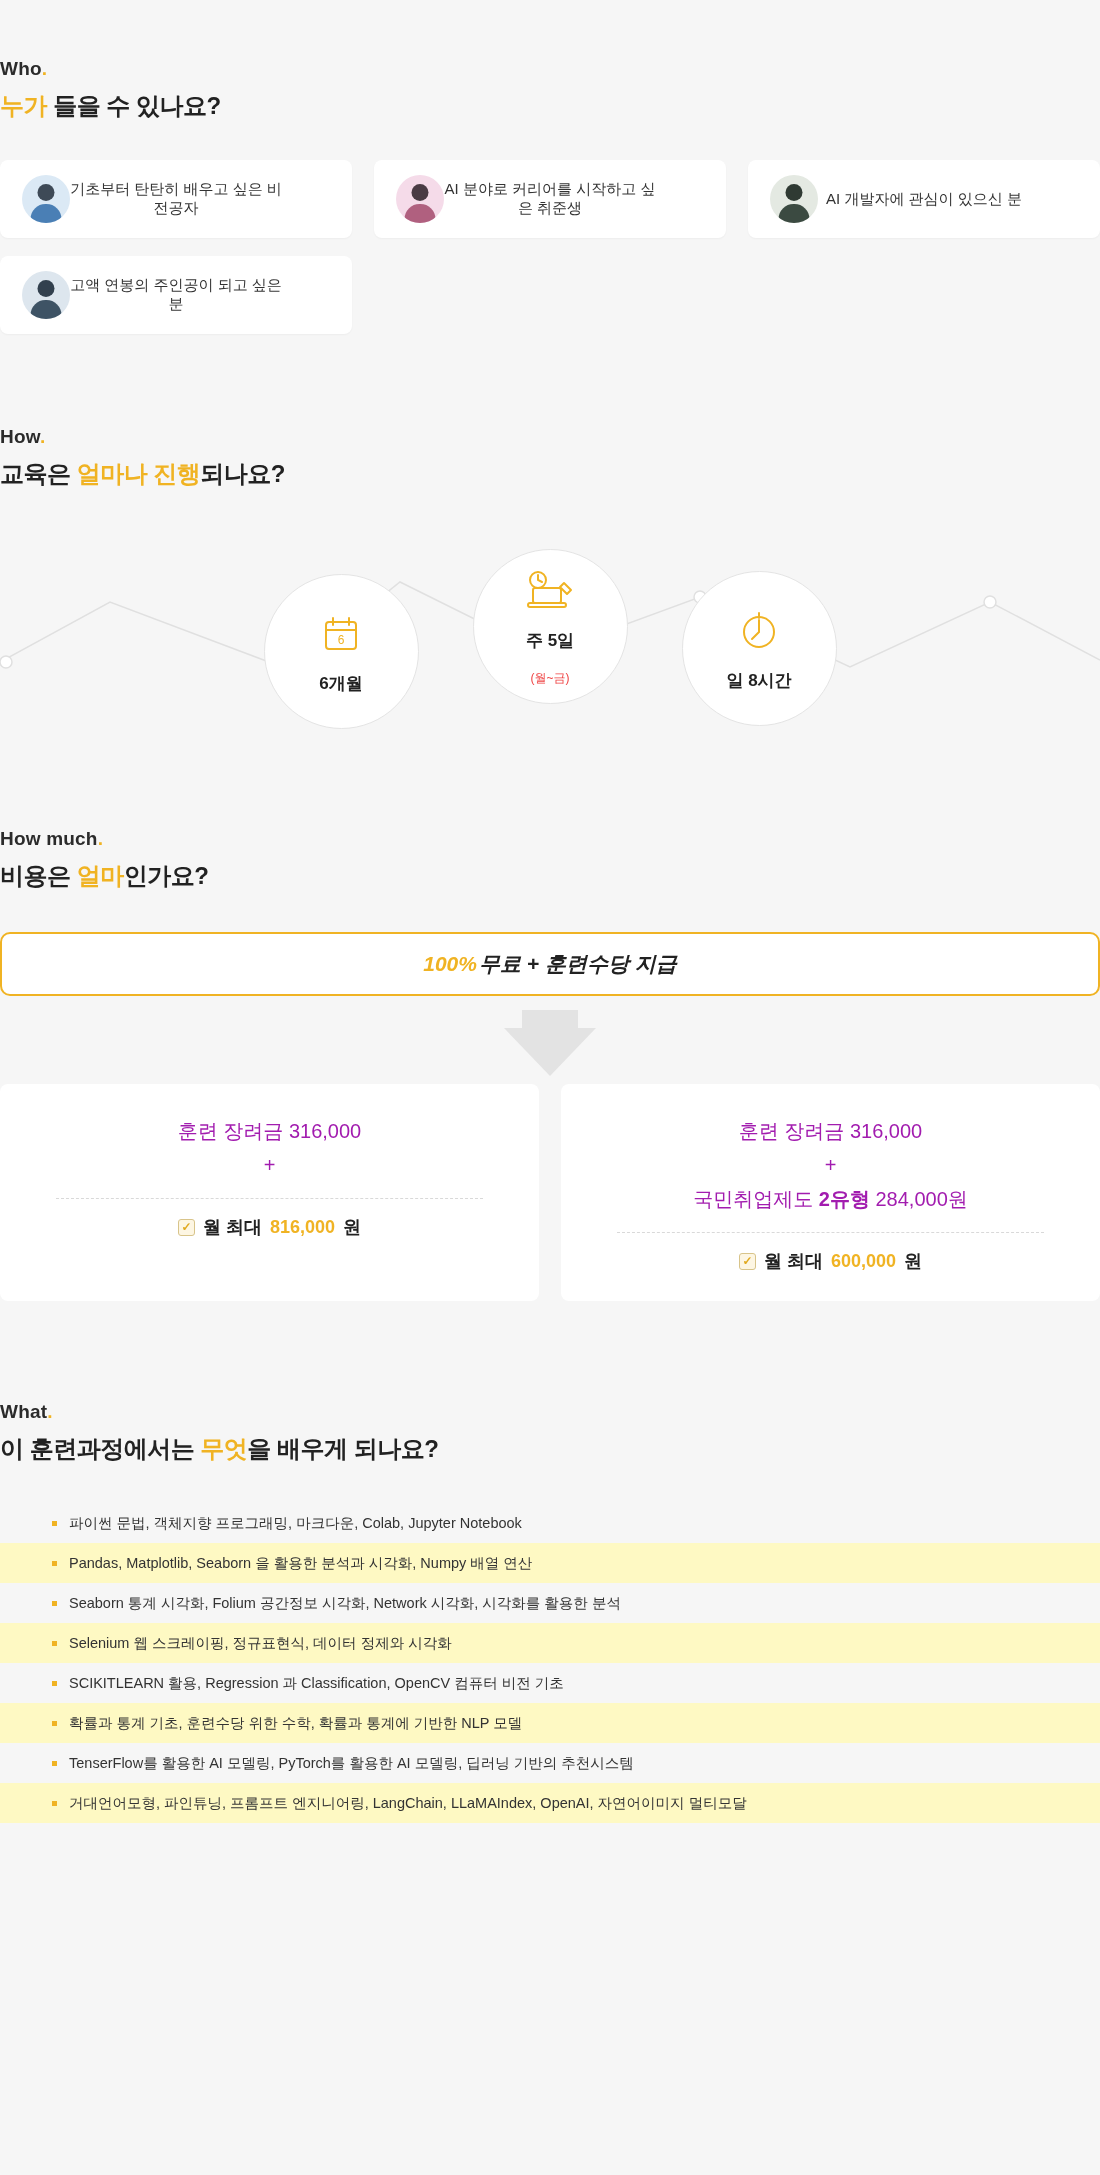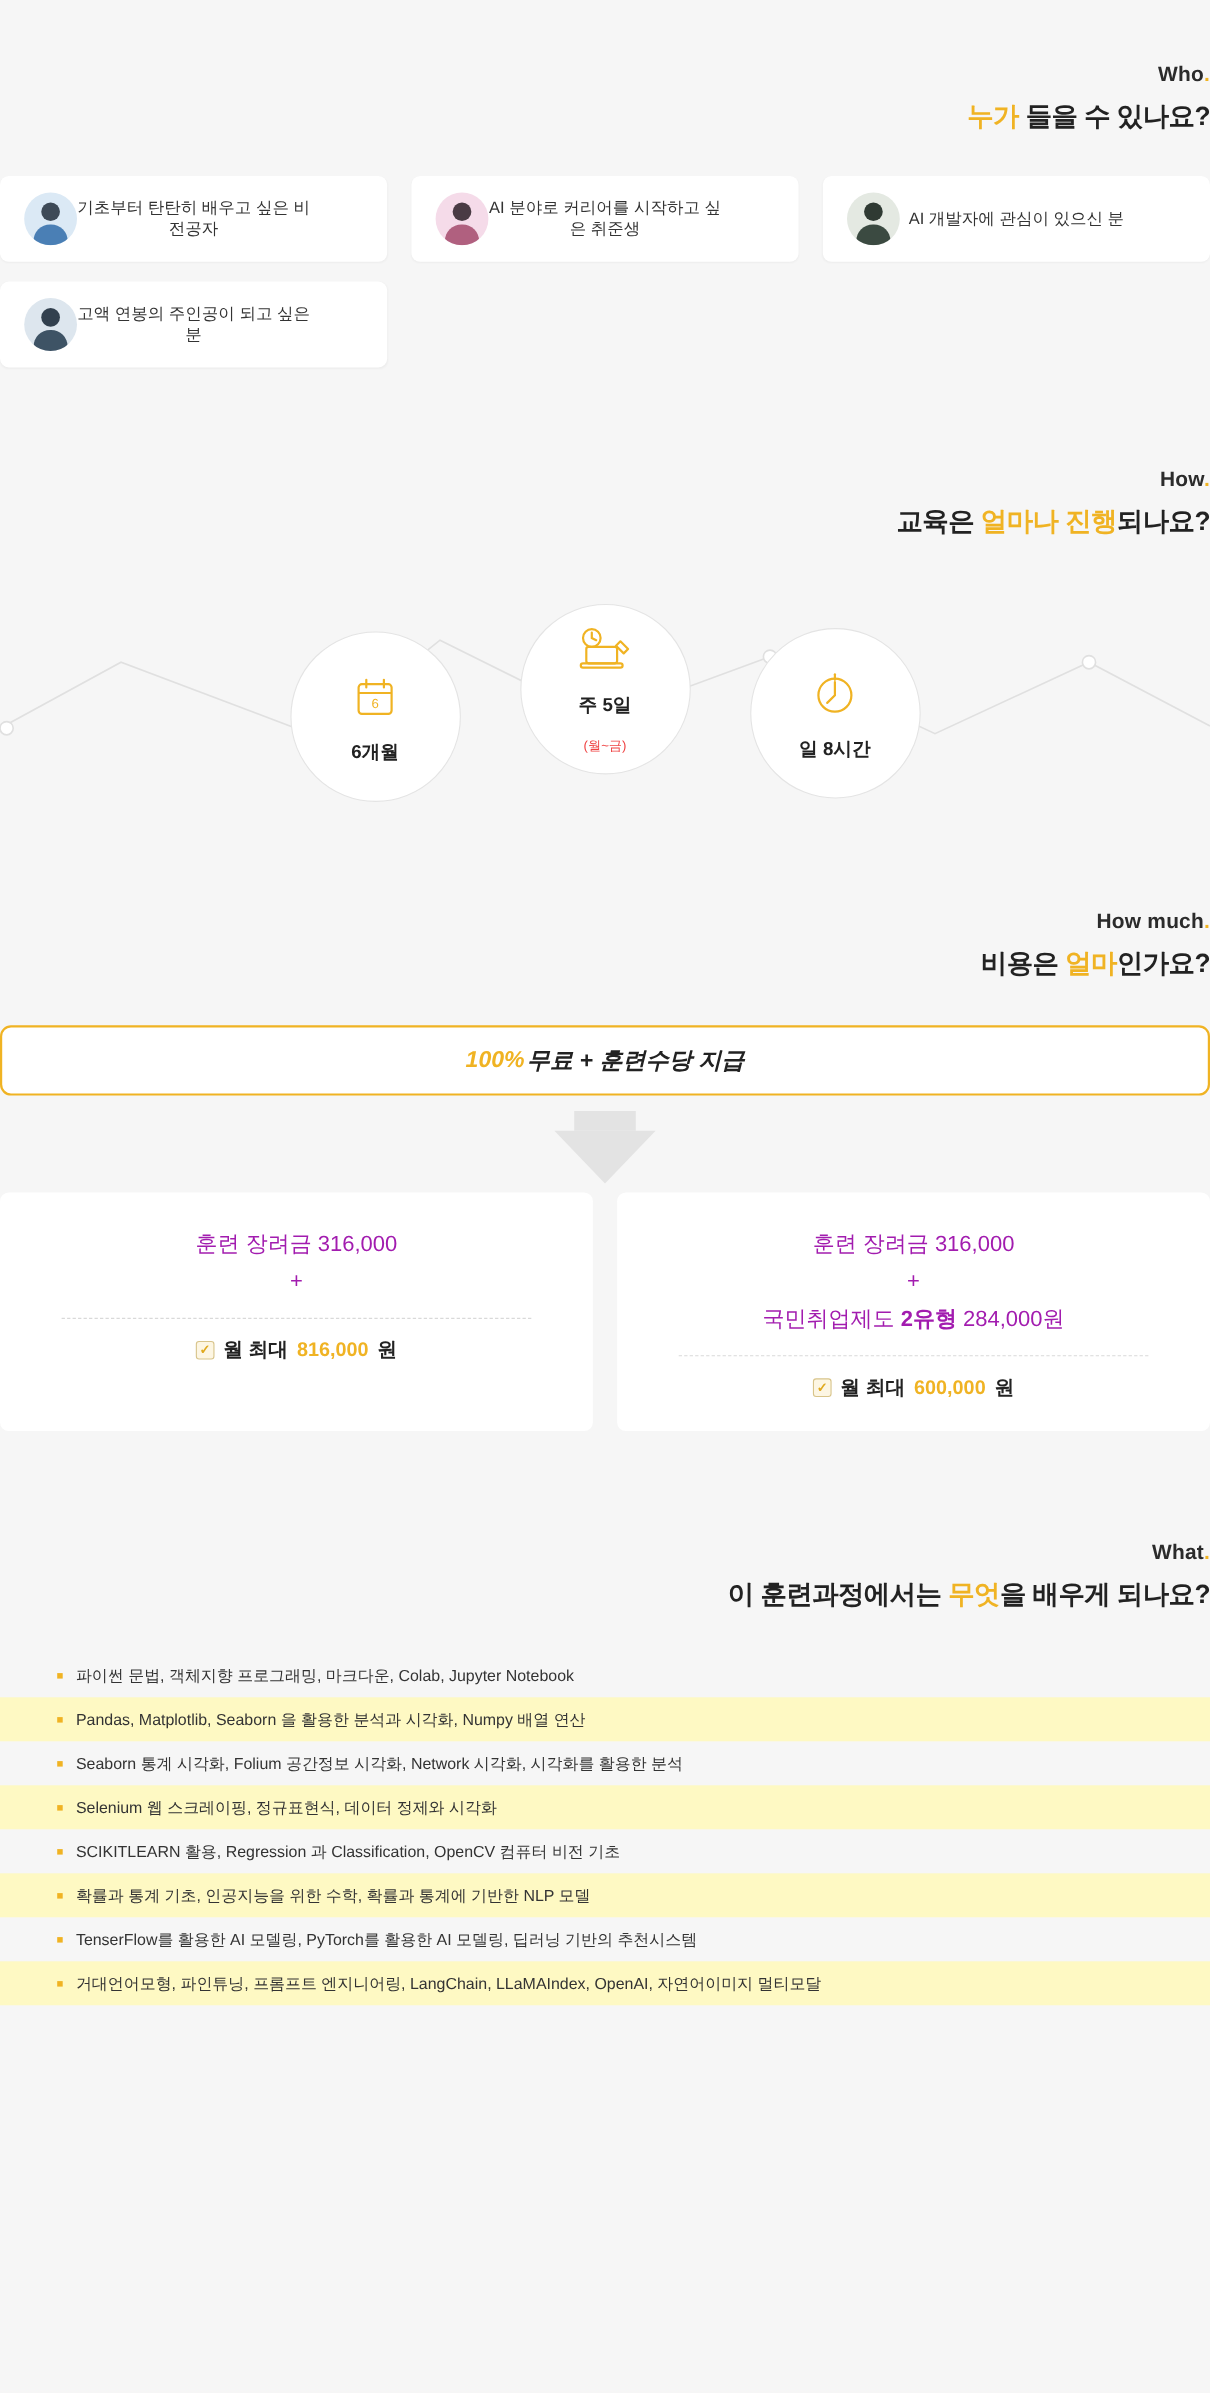--- a/index.html
+++ b/index.html
@@ -6,21 +6,21 @@
   body {
     width: 1100px;
     background: #f6f6f6;
     font-family: "Liberation Sans", sans-serif;
     color: #333;
     -webkit-font-smoothing: antialiased;
   }
   .page { width: 1100px; margin: 0 auto; position: relative; }
 
   
-  .sec-head { text-align: right; }
+  .sec-head { text-align: left; }
   .eyebrow {
     font-size: 19px;
     font-weight: bold;
     color: #2b2b2b;
     letter-spacing: .2px;
   }
   .eyebrow .dot { color: #f0b323; }
   .headline {
     font-size: 24px;
     font-weight: bold;
@@ -351,21 +351,21 @@
       <div class="curr-row alt">
           <span class="bullet"></span>
           <span>Selenium 웹 스크레이핑, 정규표현식, 데이터 정제와 시각화</span>
         </div>
       <div class="curr-row">
           <span class="bullet"></span>
           <span>SCIKITLEARN 활용, Regression 과 Classification, OpenCV 컴퓨터 비전 기초</span>
         </div>
       <div class="curr-row alt">
           <span class="bullet"></span>
-          <span>확률과 통계 기초, 인공지능을 위한 수학, 확률과 통계에 기반한 NLP 모델</span>
+          <span>확률과 통계 기초, 훈련수당 위한 수학, 확률과 통계에 기반한 NLP 모델</span>
         </div>
       <div class="curr-row">
           <span class="bullet"></span>
           <span>TenserFlow를 활용한 AI 모델링, PyTorch를 활용한 AI 모델링, 딥러닝 기반의 추천시스템</span>
         </div>
       <div class="curr-row alt">
           <span class="bullet"></span>
           <span>거대언어모형, 파인튜닝, 프롬프트 엔지니어링, LangChain, LLaMAIndex, OpenAI, 자연어이미지 멀티모달</span>
         </div>
     </div>

